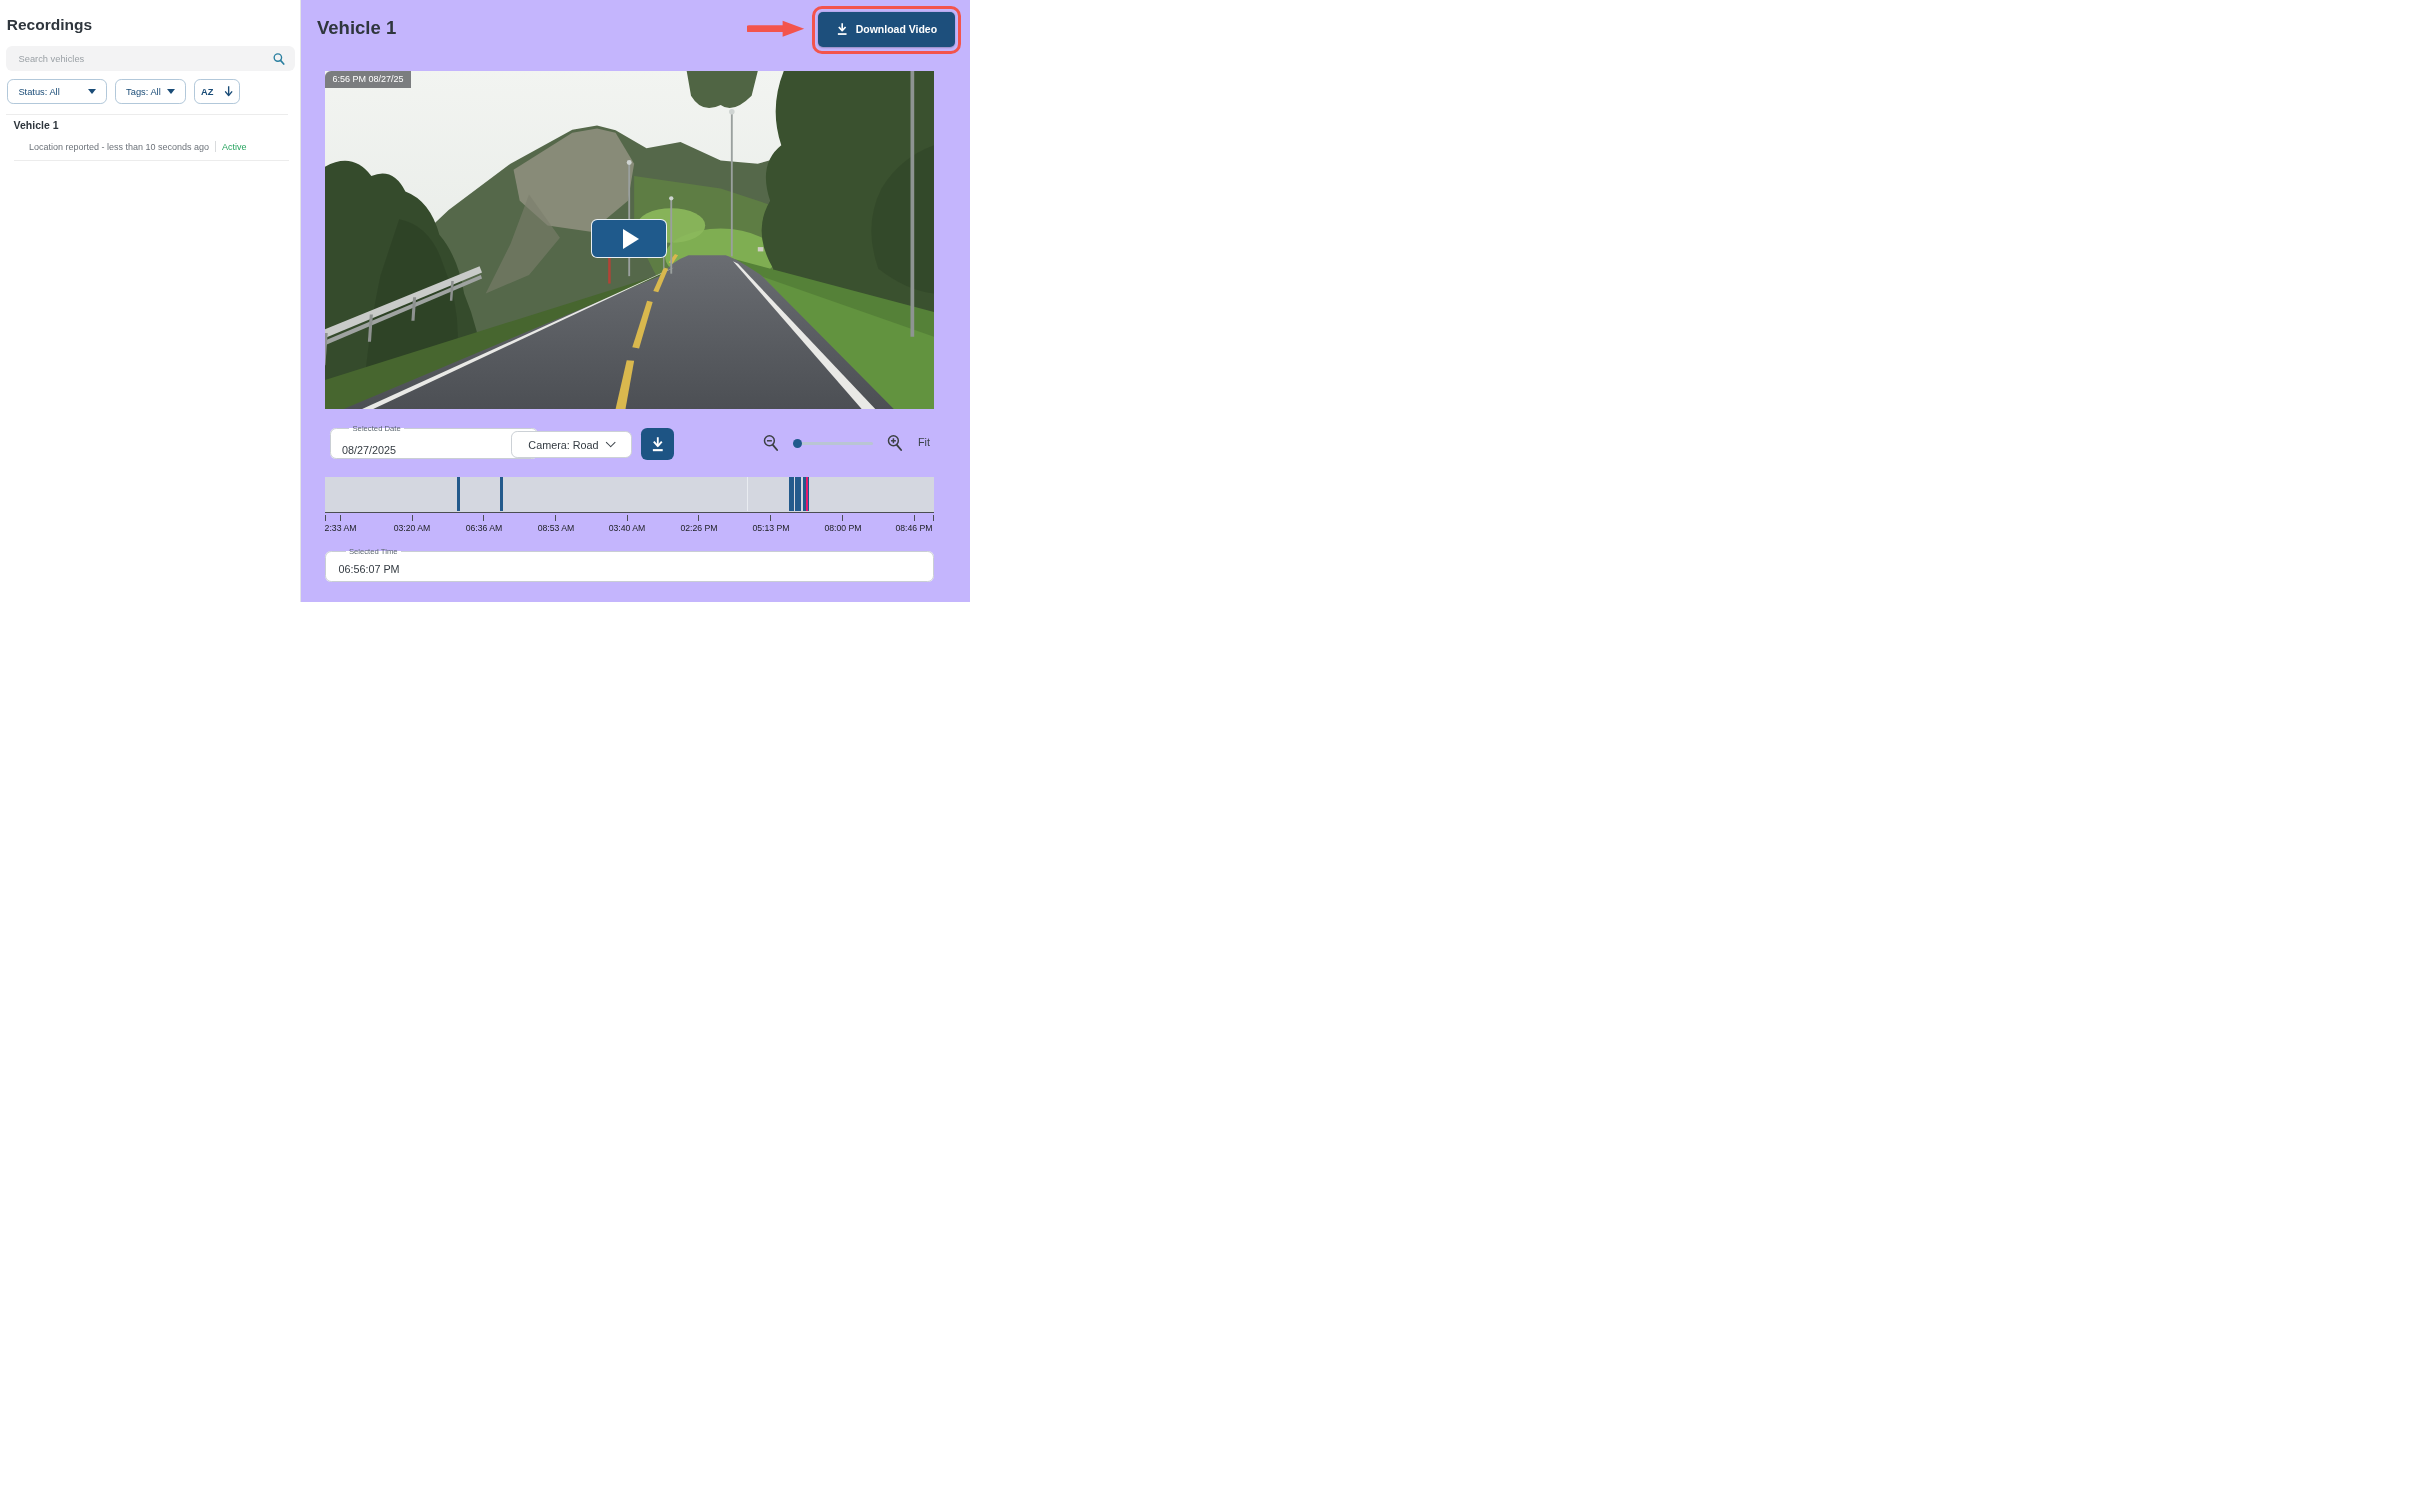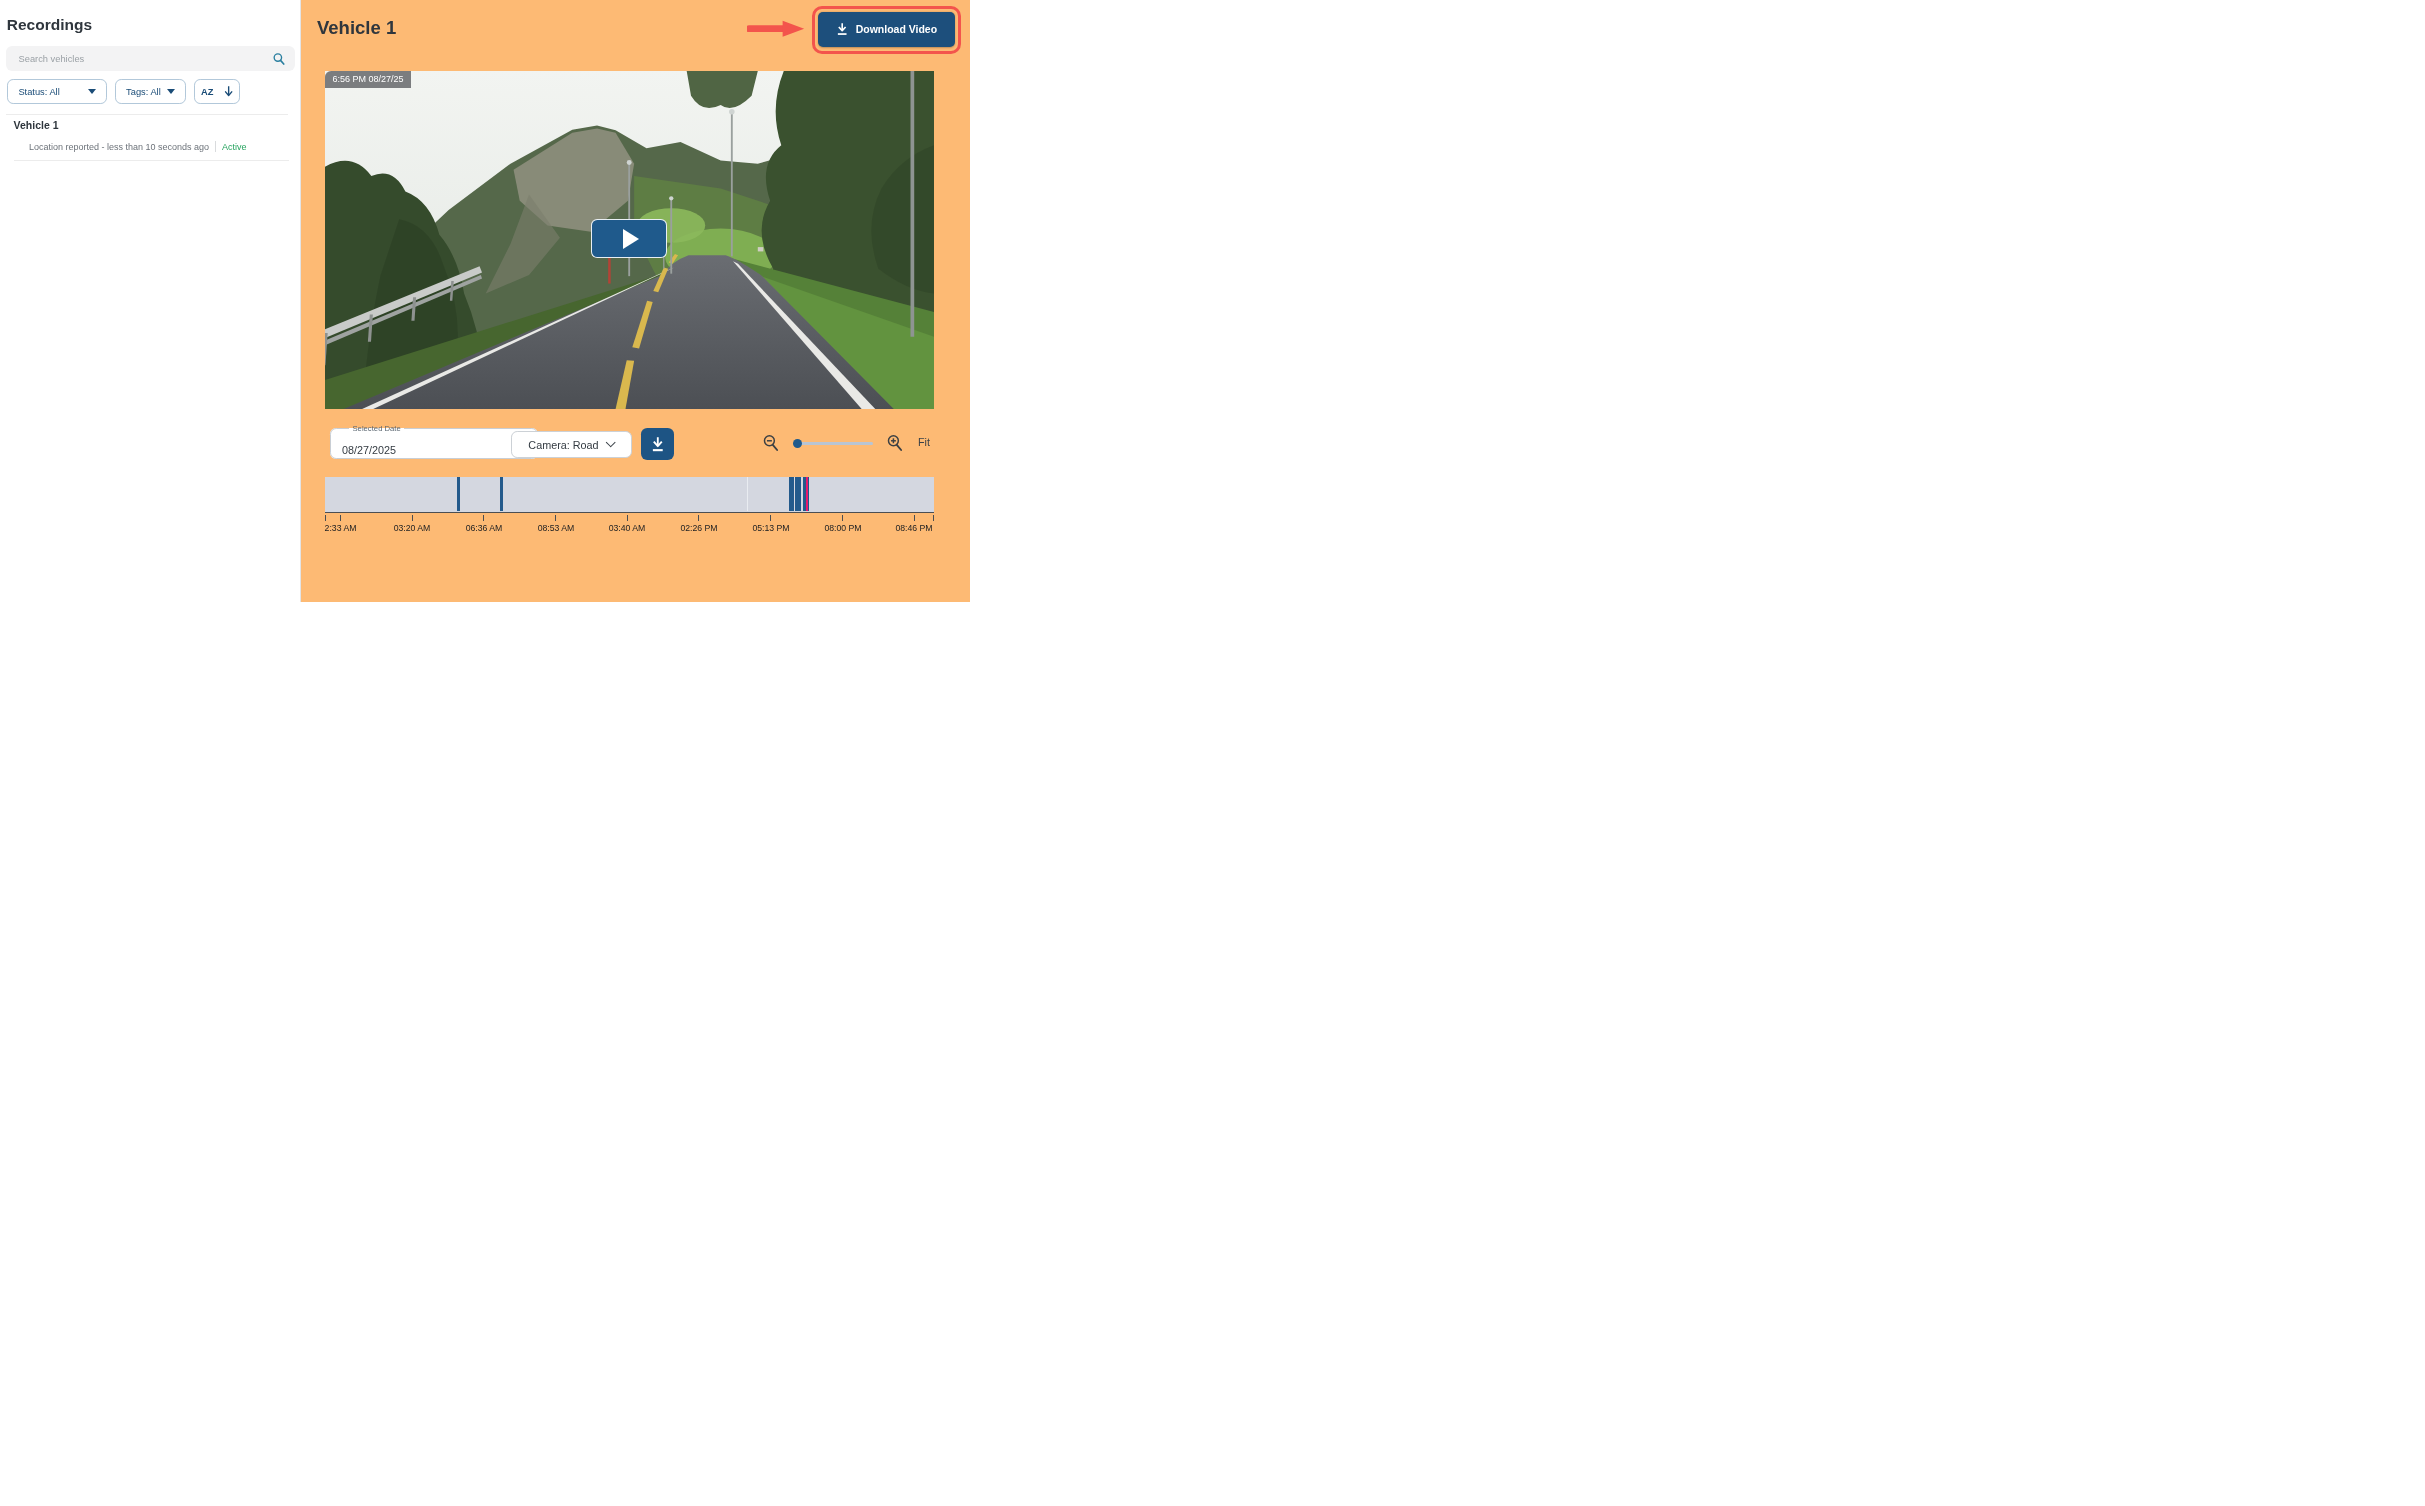--- a/index.html
+++ b/index.html
@@ -1,18 +1,18 @@
 <!DOCTYPE html>
 <html style="font-size:10px"><head>
 <meta charset="utf-8">
 <style>
   * { margin:0; padding:0; box-sizing:border-box; }
   html,body { width:970px; height:602px; background:#fff;
     font-family:"Liberation Sans", sans-serif; color:#2f363d; overflow:hidden; }
-  #page { position:relative; width:970px; height:602px; background:#fdba74; }
+  #page { position:relative; width:970px; height:602px; background:#c4b5fd; }
 
   
   .sidebar { position:absolute; left:0; top:0; width:301px; height:602px;
     border-right:0.6px solid #e3e4e6; background:#fff; }
   .sb-title { position:absolute; left:6.8px; top:16px; font-size:15.5px; font-weight:700; color:#2f363d; }
   .search-pill { position:absolute; left:6.2px; top:46px; width:289px; height:25px;
     background:#f3f3f4; border-radius:6.2px; display:flex; align-items:center; padding:0 10px 0 12.4px; }
   .search-pill input { flex:1; border:none; background:transparent; outline:none;
     font-size:9.3px; color:#2f363d; font-family:inherit; }
   .search-pill input::placeholder { color:#9ba1a6; }
@@ -313,15 +313,19 @@
       <div class="tl-tick" style="left: 373px;"></div>
       <div class="tl-lab" style="left: 374px;">02:26 PM</div>
       <div class="tl-tick" style="left: 445px;"></div>
       <div class="tl-lab" style="left: 446px;">05:13 PM</div>
       <div class="tl-tick" style="left: 517px;"></div>
       <div class="tl-lab" style="left: 518px;">08:00 PM</div>
       <div class="tl-tick" style="left: 589px;"></div>
       <div class="tl-lab" style="left: 589px;">08:46 PM</div>
     </div>
 
+  <fieldset class="field time-field">
+    <legend>Selected Time</legend>
+    <input type="text" value="06:56:07 PM" style="">
+  </fieldset>
 
 </div>
 
 
 </body></html>

